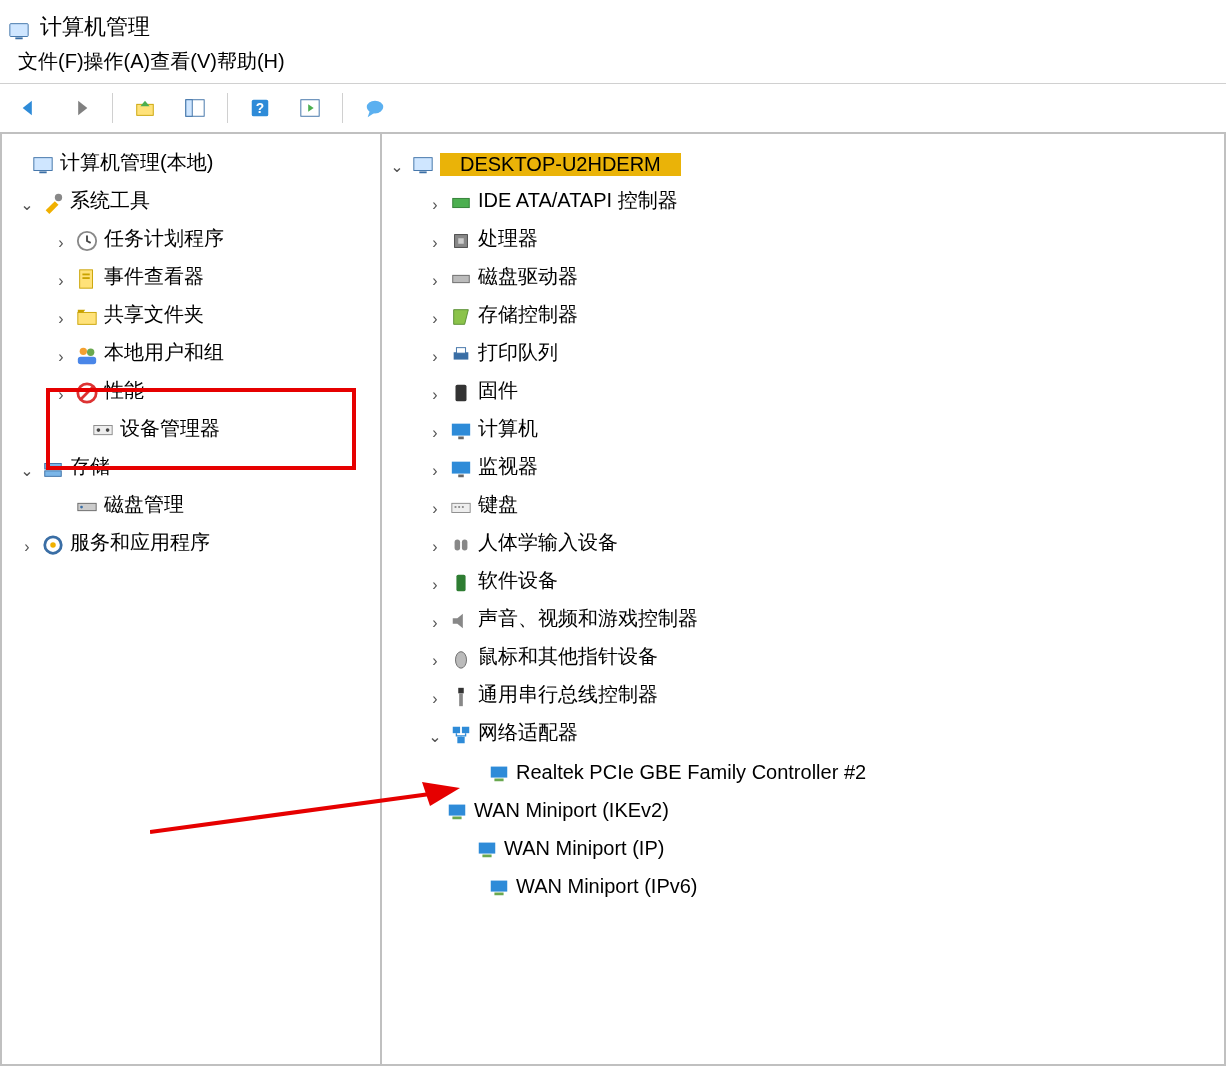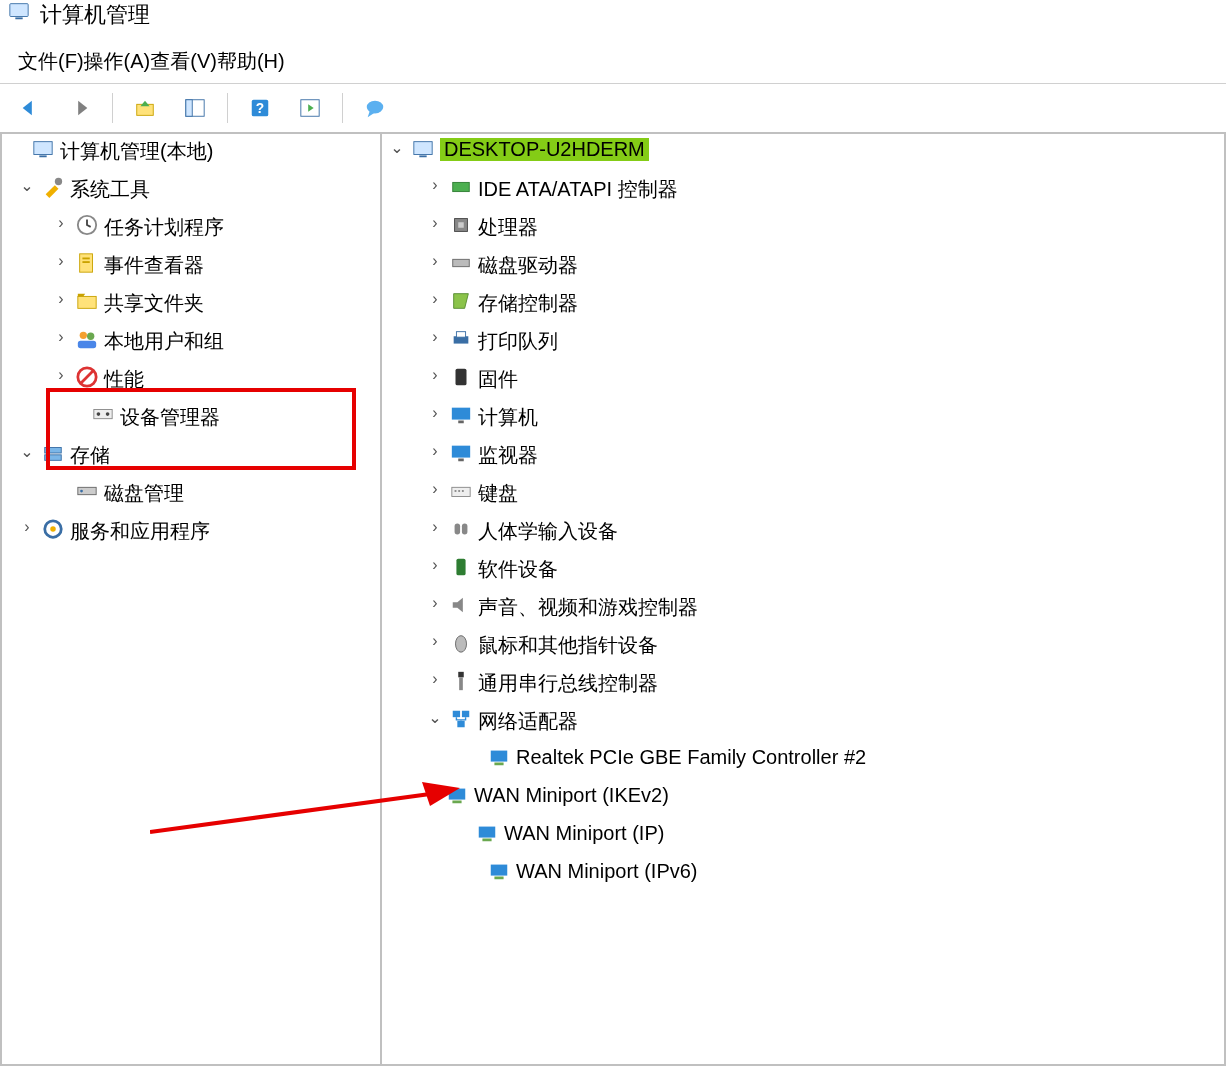--- a/index.html
+++ b/index.html
@@ -1,33 +1,33 @@
 <!DOCTYPE html>
 <html><head>
 <meta charset="utf-8">
 <style>
   html,body{margin:0;padding:0;font-family:"Microsoft YaHei","Segoe UI",sans-serif;font-size:18px;color:#000;background:#fff;}
   .window{width:1226px;height:1082px;position:relative;overflow:hidden;}
-  .titlebar{display:flex;align-items:flex-start;height:42px;padding:0 8px;gap:10px;}
+  .titlebar{display:flex;align-items:flex-end;height:42px;padding:0 8px;gap:10px;}
   .titlebar .title{font-size:22px;}
   .menubar{display:flex;padding:6px 18px 8px 18px;font-size:20px;}
   .menubar .menu-item{cursor:default;}
   .sep-h{height:1px;background:#d0d0d0;}
   .toolbar{display:flex;align-items:center;gap:6px;padding:6px 8px;border-bottom:2px solid #c0c0c0;}
   .tool-btn{width:44px;height:36px;display:flex;align-items:center;justify-content:center;}
   .tool-sep{width:1px;height:30px;background:#d0d0d0;margin:0 4px;}
   .content{display:flex;height:calc(100% - 150px);}
   .pane-left{width:378px;border:2px solid #c0c0c0;border-top:none;overflow:auto;padding-top:4px;}
   .pane-right{flex:1;border:2px solid #c0c0c0;border-left:none;border-top:none;overflow:auto;padding-top:4px;}
-  .tree-row{display:flex;align-items:flex-start;height:38px;gap:6px;white-space:nowrap;position:relative;}
+  .tree-row{display:flex;align-items:flex-end;height:38px;gap:6px;white-space:nowrap;position:relative;}
   .twisty{width:18px;text-align:center;color:#555;font-size:16px;user-select:none;display:inline-block;}
   .twisty.blank{visibility:hidden;}
   .ic{width:22px;height:22px;display:flex;align-items:center;justify-content:center;font-size:18px;}
   .lbl{font-size:20px;}
-  .sel{background:#84cc16;padding:0 4px;}
+  .sel{background:#eab308;padding:0 20px;}
   .red-box{position:absolute;border:4px solid #e60000;pointer-events:none;}
   svg.icn{width:22px;height:22px;}
   .arrow-annot{position:absolute;pointer-events:none;}
 </style>
 </head>
 <body>
 
 <div class="window">
 
   <div class="titlebar">

